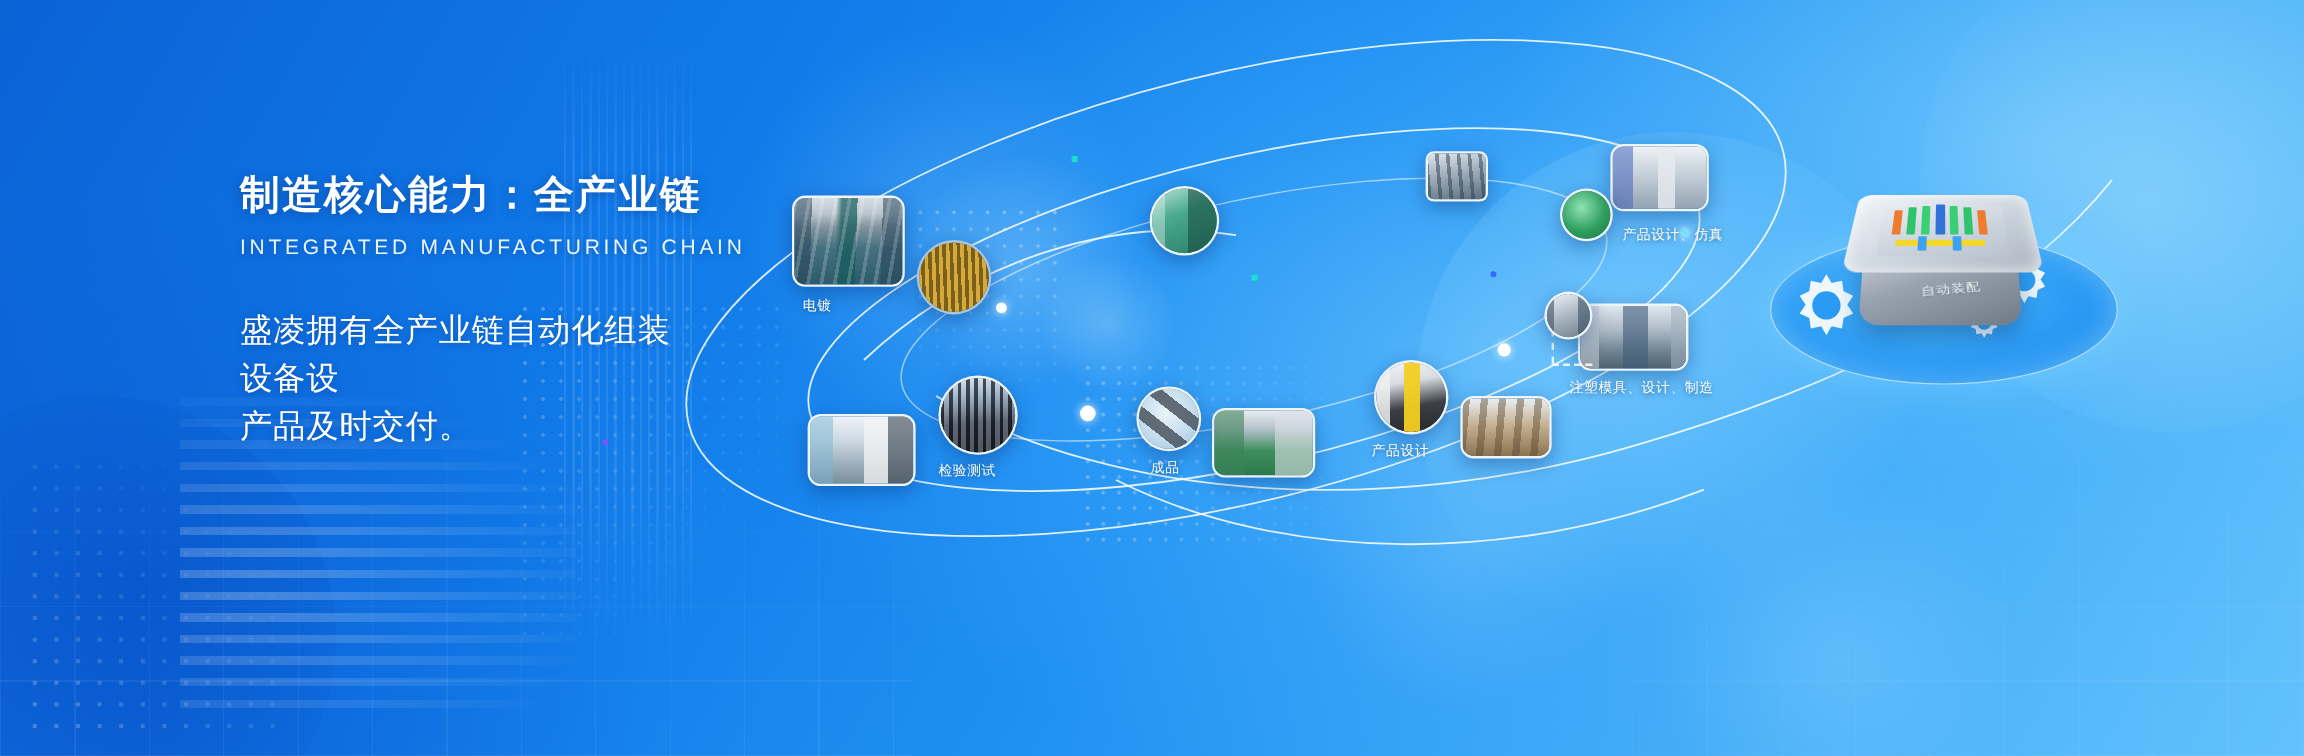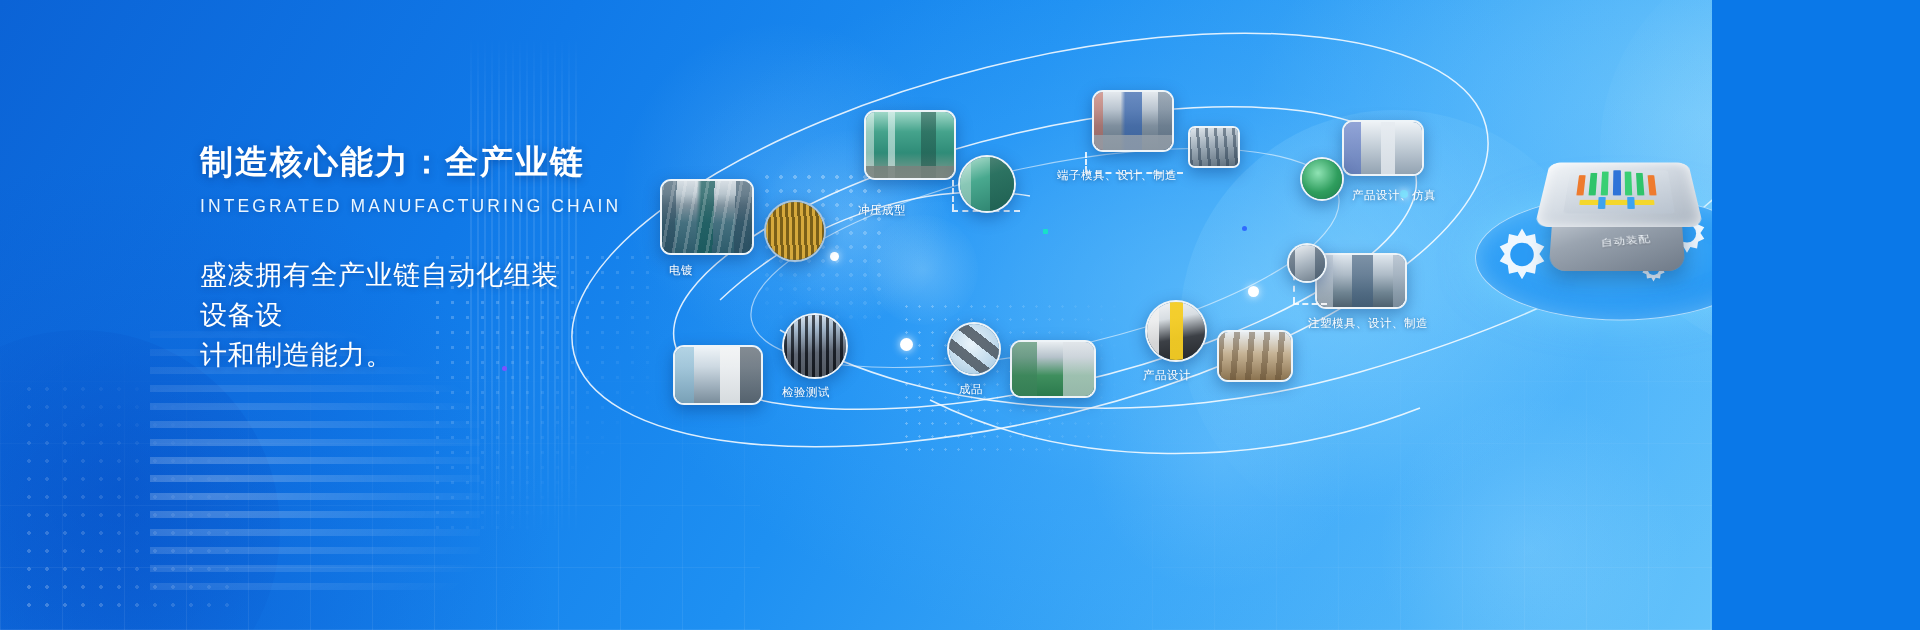--- a/index.html
+++ b/index.html
@@ -4,21 +4,21 @@
 <style>
   * { margin:0; padding:0; box-sizing:border-box; }
   html,body { width:1920px; height:630px; overflow:hidden; }
   body {
     font-family:"Liberation Sans","DejaVu Sans",sans-serif;
     background:#0a78e8;
   }
 
   
   .stage {
-    position:relative; width:1712px; height:630px; overflow:hidden;
+    position:relative; width:1920px; height:630px; overflow:hidden;
     background:
       radial-gradient(ellipse 900px 520px at 1250px 300px, rgba(120,205,255,0.55) 0%, rgba(80,180,255,0.25) 40%, rgba(30,140,240,0) 70%),
       radial-gradient(ellipse 700px 420px at 1700px 120px, rgba(150,220,255,0.45) 0%, rgba(60,170,250,0) 65%),
       radial-gradient(ellipse 620px 600px at 120px 580px, rgba(10,80,200,0.45) 0%, rgba(12,90,210,0) 70%),
       linear-gradient(120deg, #0b63d6 0%, #1079e8 28%, #1e90f2 52%, #3ba7f7 72%, #63c2fb 100%);
   }
 
   
   .blob { position:absolute; border-radius:50%; pointer-events:none; }
 
@@ -181,21 +181,21 @@
               background-image:radial-gradient(rgba(255,255,255,.65) 1.6px, transparent 1.7px);
               background-size:14px 14px;
               -webkit-mask-image:linear-gradient(200deg,#000,rgba(0,0,0,0));
                       mask-image:linear-gradient(200deg,#000,rgba(0,0,0,0));"></div>
 
   <div class="copy">
     <div class="headline">制造核心能力：全产业链</div>
     <div class="subline">INTEGRATED MANUFACTURING CHAIN</div>
     <div class="body-copy">
       <div>盛凌拥有全产业链自动化组装设备设</div>
-      <div>计和制造能力。</div>
+      <div>产品及时交付。</div>
     </div>
   </div>
 
   <div class="diagram">
 
     <svg class="orbit-svg" viewBox="0 0 1320 630" preserveAspectRatio="none">
       <g fill="none" stroke="#ffffff" stroke-opacity="0.85" stroke-width="1.5">
         <ellipse cx="445" cy="258" rx="380" ry="128" transform="rotate(-13 445 258)"></ellipse>
         <ellipse cx="430" cy="240" rx="470" ry="178" transform="rotate(-14 430 240)"></ellipse>
         <path d="M 180 330 C 330 420 560 430 760 372 C 940 320 1080 250 1160 150"></path>
@@ -244,67 +244,45 @@
           <div class="pin" style="left:70px;top:4px;width:7px;height:34px;background:#2fc46b;"></div>
           <div class="pin" style="left:82px;top:8px;width:7px;height:30px;background:#ee7b2e;"></div>
           <div class="pin" style="left:14px;top:44px;width:72px;height:7px;background:#f4d72c;"></div>
           <div class="pin" style="left:32px;top:40px;width:7px;height:16px;background:#3ca3f0;"></div>
           <div class="pin" style="left:60px;top:40px;width:7px;height:16px;background:#3ca3f0;"></div>
         </div>
         <div class="hub-label">自动装配</div>
       </div>
     </div>
 
-    <div class="node" style="left:60px;top:163px;margin-top:16px;">
+    <div class="node" style="left:60px;top:163px;">
       <div class="thumb rect" style="width:94px;height:76px;">
         <div class="ph" style="background:
                linear-gradient(180deg,#d7dee4 0%,#b9c6ce 18%,#7f929e 34%,#45707f 58%,#2d5b6b 100%);"></div>
         <div class="ph" style="background:
                linear-gradient(92deg, rgba(40,70,90,.55) 0 16%, rgba(0,0,0,0) 16% 38%, rgba(20,90,90,.7) 43% 57%, rgba(0,0,0,0) 57% 80%, rgba(40,70,90,.55) 80% 100%);"></div>
         <div class="ph" style="background:repeating-linear-gradient(100deg, rgba(255,255,255,.32) 0 3px, rgba(255,255,255,0) 3px 11px);opacity:.6;"></div>
       </div>
       <div class="node-label" style="left:9px;top:84px;">电镀</div>
     </div>
 
     <div class="node" style="left:164px;top:200px;">
       <div class="thumb circ" style="width:62px;height:62px;border-color:rgba(255,255,255,.6);">
         <div class="ph" style="background:repeating-linear-gradient(88deg,#d6a93c 0 3px,#7a5f18 3px 6px),radial-gradient(circle at 40% 35%, rgba(255,240,190,.6), rgba(0,0,0,.35));"></div>
       </div>
     </div>
 
-    <div class="node" style="left:264px;top:110px;">
-      <div class="thumb rect" style="width:92px;height:70px;">
-        <div class="ph" style="background:linear-gradient(180deg,#9fd8c8 0%,#45a38c 30%,#2f8c78 62%,#8a9a92 100%);"></div>
-        <div class="ph" style="background:
-               linear-gradient(90deg, rgba(255,255,255,.45) 0 9%, rgba(0,0,0,0) 9% 25%, rgba(240,250,250,.55) 25% 33%, rgba(0,0,0,0) 33% 62%, rgba(30,80,70,.55) 62% 80%, rgba(0,0,0,0) 80% 100%);"></div>
-        <div class="ph" style="background:linear-gradient(0deg, rgba(120,130,125,.85) 0 18%, rgba(0,0,0,0) 18%);"></div>
-      </div>
-      <div class="dash-v" style="left:88px;top:70px;height:30px;"></div>
-      <div class="dash" style="left:88px;top:100px;width:68px;"></div>
-      <div class="node-label" style="left:-6px;top:93px;">冲压成型</div>
-    </div>
 
     <div class="node" style="left:358px;top:155px;">
       <div class="thumb circ" style="width:58px;height:58px;">
         <div class="ph" style="background:linear-gradient(160deg,#b6e2d3 0%,#49a98f 40%,#2b7f6c 100%);"></div>
         <div class="ph" style="background:linear-gradient(90deg, rgba(255,255,255,.35) 0 20%, rgba(0,0,0,0) 20% 55%, rgba(20,70,60,.55) 55% 100%);"></div>
       </div>
     </div>
 
-    <div class="node" style="left:492px;top:90px;">
-      <div class="thumb rect" style="width:82px;height:62px;">
-        <div class="ph" style="background:linear-gradient(180deg,#e4e9ee 0%,#b9c4cf 30%,#7f8f9e 58%,#5c6f80 100%);"></div>
-        <div class="ph" style="background:
-               linear-gradient(90deg, rgba(200,90,70,.5) 0 12%, rgba(0,0,0,0) 12% 34%, rgba(40,90,170,.65) 40% 62%, rgba(0,0,0,0) 62% 82%, rgba(90,110,130,.5) 82% 100%);"></div>
-        <div class="ph" style="background:linear-gradient(0deg, rgba(150,160,170,.8) 0 26%, rgba(0,0,0,0) 26%);"></div>
-      </div>
-      <div class="dash-v" style="left:-7px;top:62px;height:20px;"></div>
-      <div class="dash" style="left:-7px;top:82px;width:98px;"></div>
-      <div class="node-label" style="left:-35px;top:78px;">端子模具、设计、制造</div>
-    </div>
 
     <div class="node" style="left:588px;top:126px;">
       <div class="thumb rect" style="width:52px;height:42px;border-radius:7px;">
         <div class="ph" style="background:linear-gradient(170deg,#dfe6ec 0%,#9fadb9 45%,#5d6e7c 100%);"></div>
         <div class="ph" style="background:repeating-linear-gradient(85deg, rgba(40,60,80,.5) 0 3px, rgba(0,0,0,0) 3px 9px);"></div>
       </div>
     </div>
 
     <div class="node" style="left:742px;top:120px;">
       <div class="thumb rect" style="width:82px;height:56px;">

